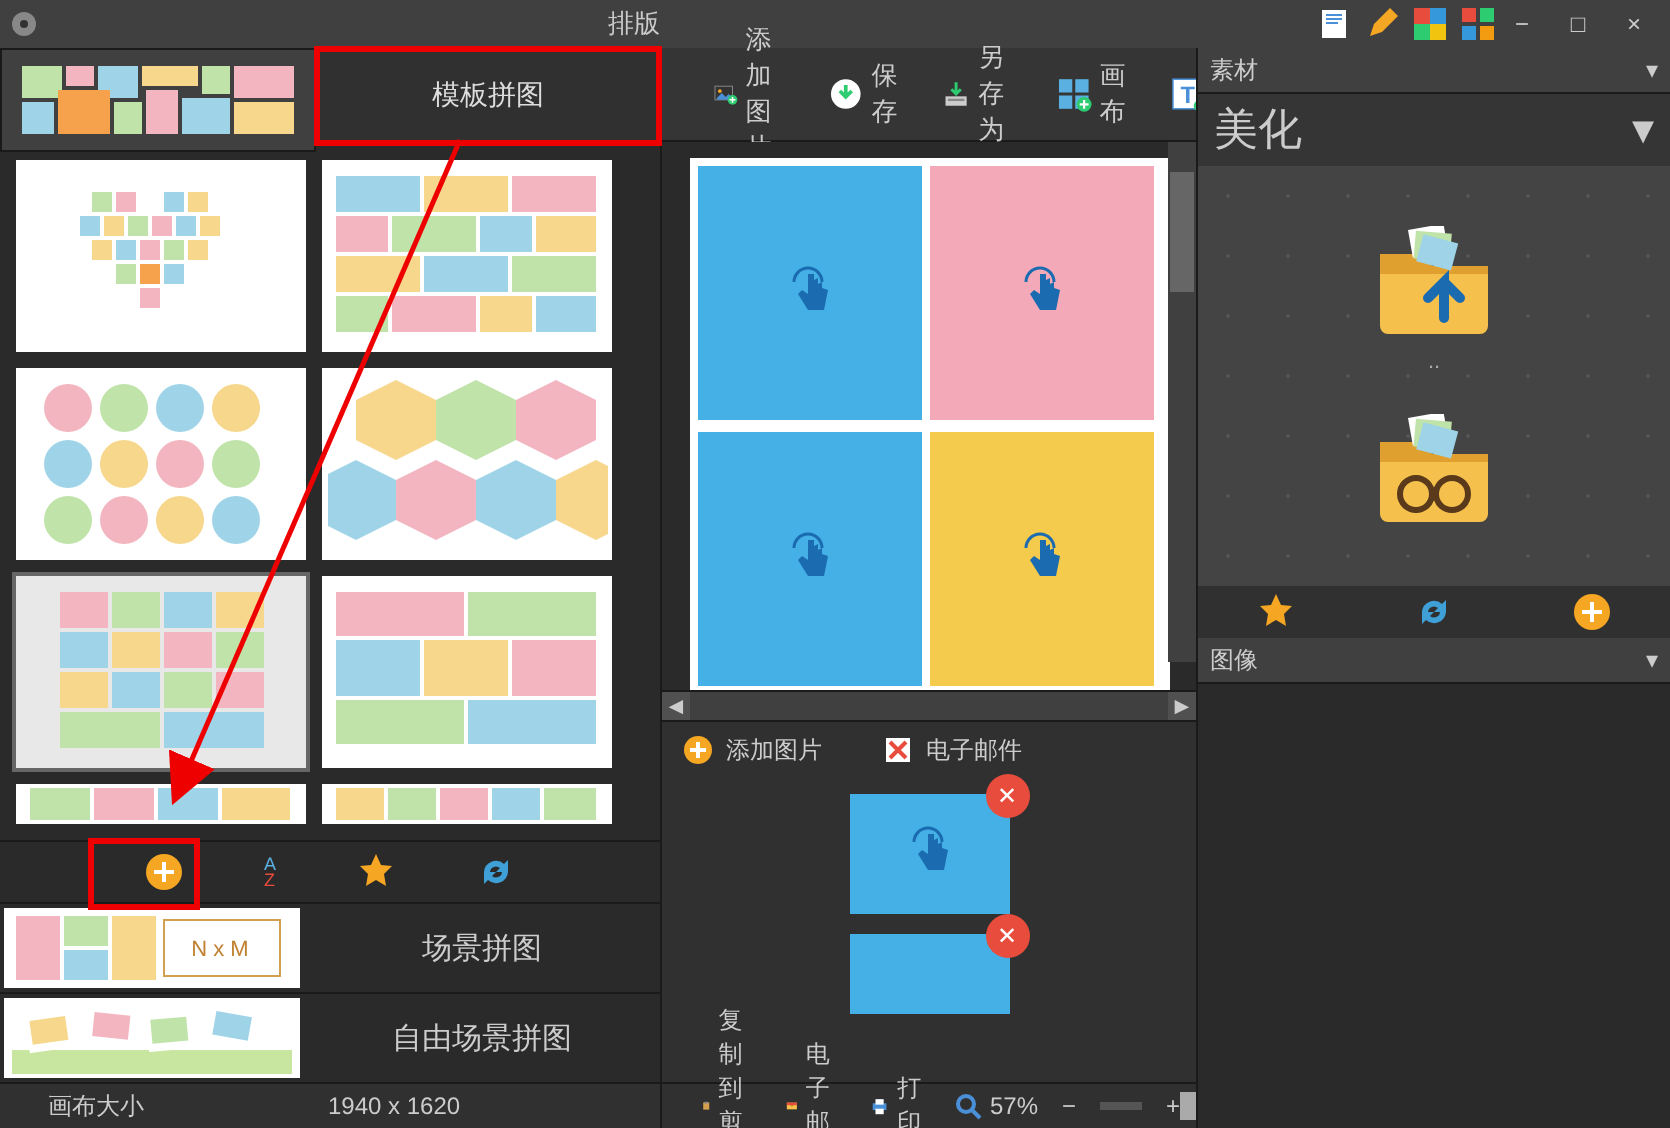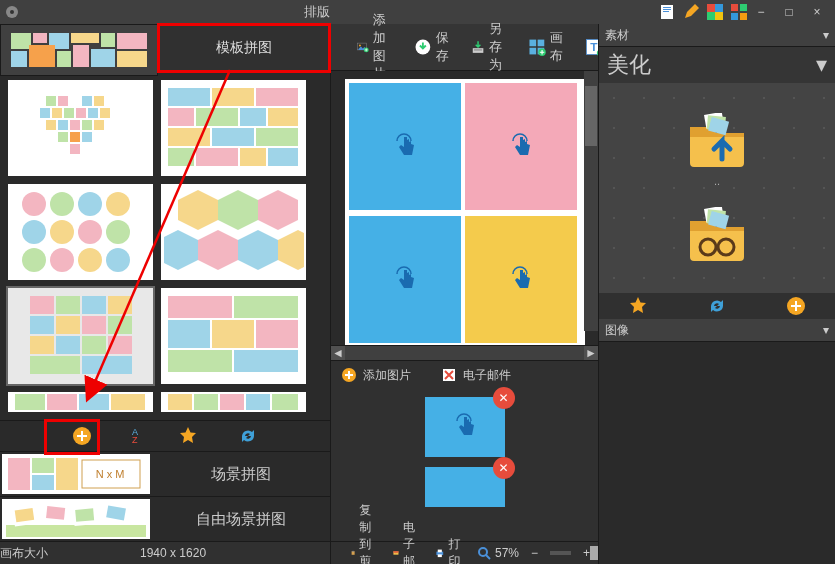--- a/index.html
+++ b/index.html
@@ -22,21 +22,21 @@
 .tpl-area{flex:1;overflow:hidden;padding:4px 0 0 8px;position:relative}
 .tpl-grid{display:flex;flex-wrap:wrap;gap:8px}
 .tpl-thumb{width:145px;height:96px;background:#fff;cursor:pointer;display:flex;align-items:center;justify-content:center}
 .tpl-thumb.sel{outline:2px solid #666;background:#e8e8e8}
 .tpl-ctrl{height:30px;display:flex;align-items:center;justify-content:center;gap:40px;border-top:1px solid #1a1a1a;position:relative}
 .cicon{width:20px;height:20px;cursor:pointer}
 .bottom-panels .panel-row{display:flex;height:44px;border-top:1px solid #1a1a1a}
 .panel-row .pthumb{width:148px;height:40px;margin:2px;background:#fff;display:flex;align-items:center;justify-content:center}
 .panel-row .plabel{flex:1;display:flex;align-items:center;justify-content:center;font-size:15px}
 .canvas-size{height:22px;display:flex;align-items:center;border-top:1px solid #1a1a1a;background:#303030}
-.canvas-size .lbl{width:120px;padding-left:0}
+.canvas-size .lbl{width:120px;padding-left:24px}
 .canvas-size .val{padding-left:20px}
 .center{flex:1;display:flex;flex-direction:column;min-width:0}
 .toolbar{height:46px;background:#353535;display:flex;align-items:center;padding:0 6px;gap:8px;border-bottom:1px solid #1a1a1a}
 .tbtn{display:flex;align-items:center;gap:4px;cursor:pointer;padding:2px 4px}
 .tbtn .ticon2{width:24px;height:24px}
 .tbtn span{font-size:13px}
 .canvas-wrap{flex:1;background:#2a2a2a;position:relative;display:flex;flex-direction:column;min-height:0}
 .canvas-scroll{flex:1;overflow:hidden;position:relative;padding:8px}
 .canvas{width:240px;height:270px;background:#fff;margin:0 auto;display:flex;flex-wrap:wrap;padding:4px;gap:4px;box-sizing:border-box}
 .cell{width:112px;height:127px;display:flex;align-items:center;justify-content:center}

